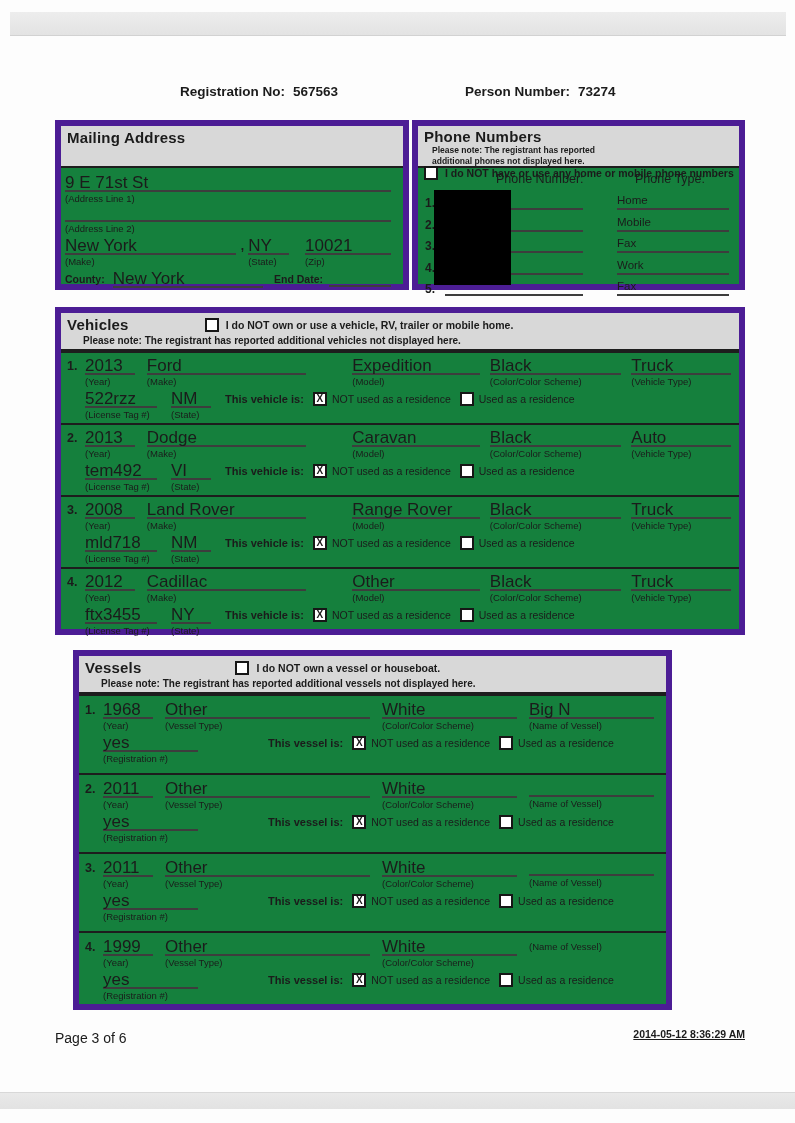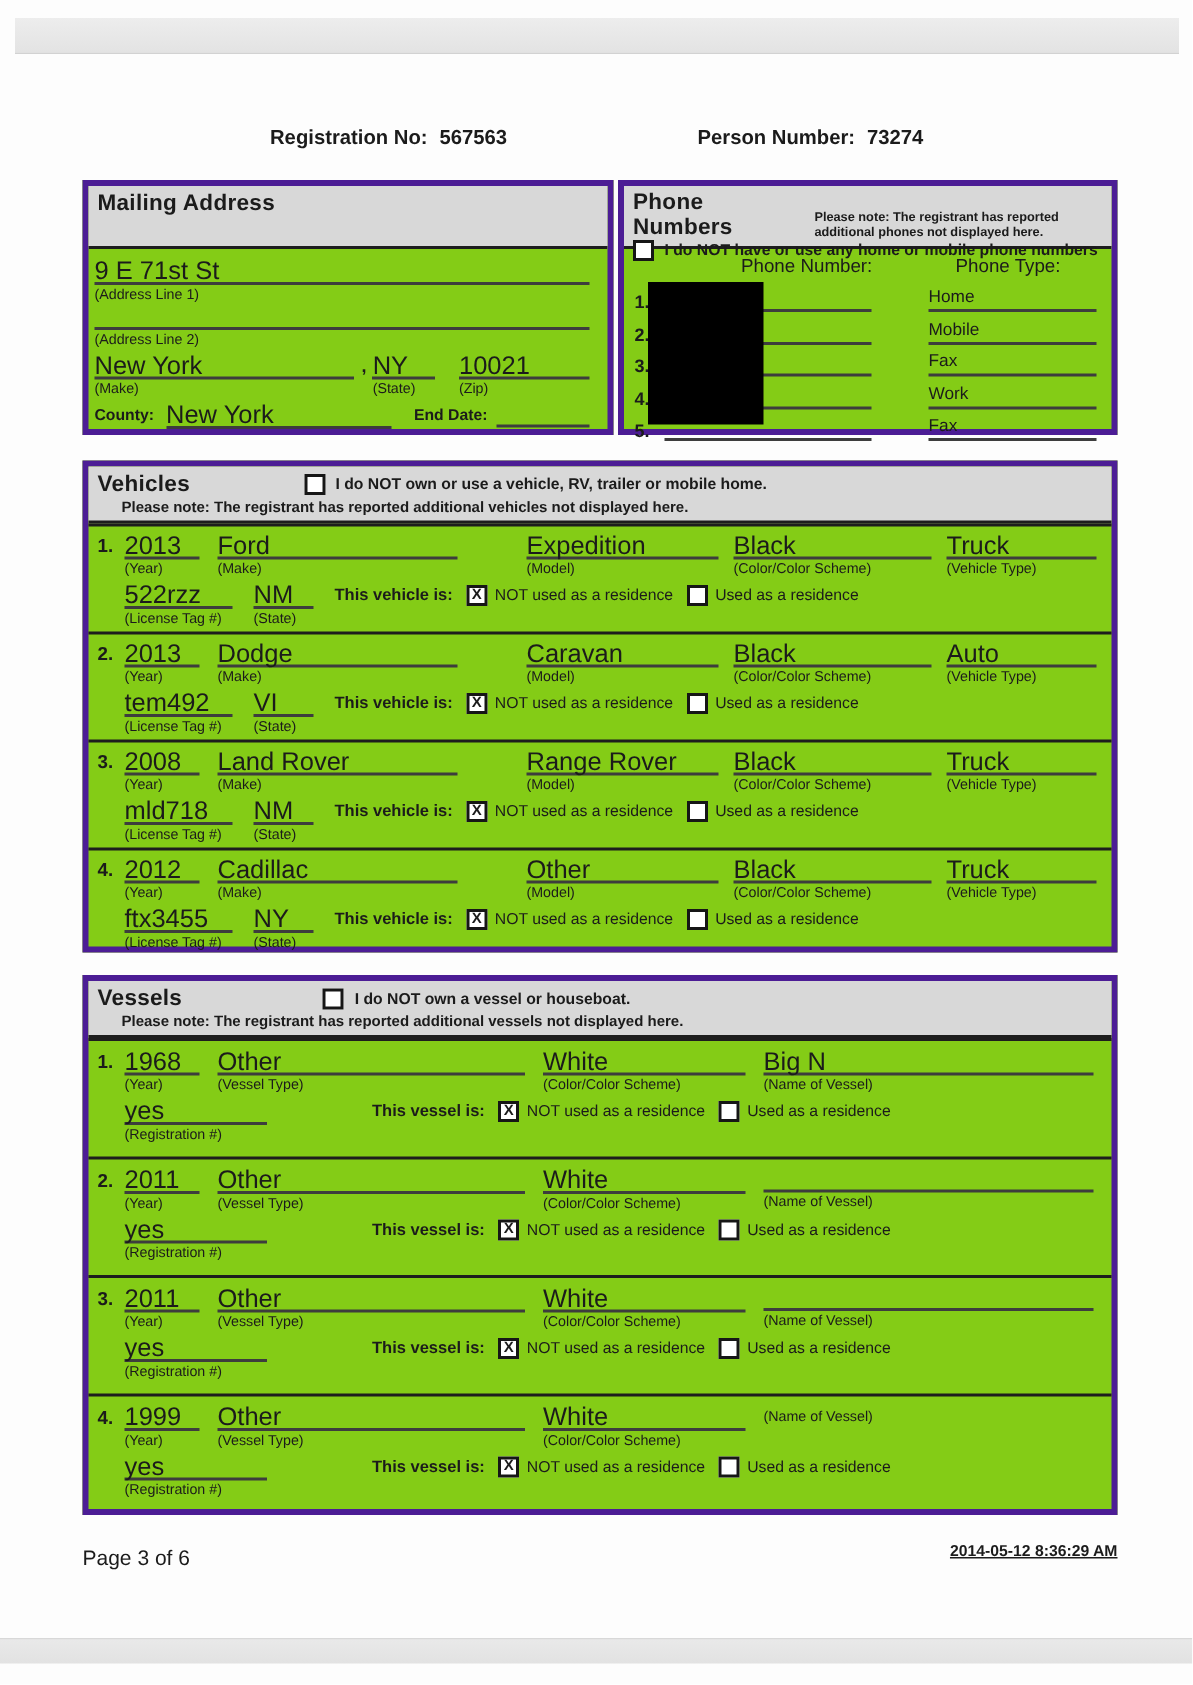--- a/index.html
+++ b/index.html
@@ -21,21 +21,21 @@
   }
 
   
   .doc-header { position:absolute; top:84px; left:0; width:100%; font-size:13.5px; font-weight:bold; }
   .doc-header .pair { position:absolute; white-space:nowrap; }
   .doc-header .reg { left:180px; }
   .doc-header .person { left:465px; }
   .doc-header .val { margin-left:8px; }
 
   
-  .box { position:absolute; border:4px solid #4c1d95; background:#84cc16; }
+  .box { position:absolute; border:6px solid #4c1d95; background:#15803d; }
   .box-header { background:#d8d8d8; border-bottom:2px solid #1d1d1d; padding:3px 8px 2px 6px; }
   .box-title { font-size:15px; font-weight:bold; letter-spacing:.2px; }
 
   
   .cb {
     width:14px; height:14px; border:2px solid #161616; background:#fff;
     display:inline-flex; align-items:center; justify-content:center; flex:none;
   }
   .cb .x { font-size:10px; font-weight:bold; line-height:1; }
   .cb-lab { font-weight:bold; font-size:10.5px; margin-left:7px; white-space:nowrap; }
@@ -62,37 +62,37 @@
   .f-zip { width:88px; margin-left:16px; }
   .m-line4 { display:flex; align-items:flex-start; margin-top:5px; }
   .inline-lab { font-size:10.5px; font-weight:bold; line-height:14px; white-space:nowrap; }
   .f-county { width:150px; margin-left:8px; }
   .f-enddate { width:62px; margin-left:6px; }
   .enddate-lab { margin-left:auto; }
 
   
   .phone { left:412px; top:120px; width:333px; height:170px; }
   .phone .box-header { height:42px; padding-top:2px; }
-  .phone-hline1 { display:flex; align-items:flex-end; }
+  .phone-hline1 { display:flex; align-items:flex-start;flex-direction:column; }
   .phone-note { font-size:8.5px; font-weight:bold; line-height:1.25; margin-left:8px; width:198px; }
   .phone .hdr-checks { margin-top:0; }
   .p-body { position:relative; padding-top:2px; }
   .p-cols { display:flex; font-size:12.5px; padding:2px 0 3px; }
   .p-col-num { margin-left:78px; }
   .p-col-type { margin-left:auto; margin-right:34px; }
   .p-row { display:flex; align-items:flex-end; height:21.4px; padding:0 10px 0 7px; }
   .p-num { font-weight:bold; font-size:12px; width:20px; flex:none; }
   .p-line { width:138px; border-bottom:2px solid #3d3d3d; height:15px; }
   .p-type { margin-left:auto; width:112px; font-size:11.5px; line-height:16px;
             border-bottom:2px solid #3d3d3d; }
   .redact { position:absolute; left:16px; top:22px; width:77px; height:95px; background:#000; }
 
   
   .vehicles { left:55px; top:307px; width:690px; height:328px; }
-  .vessels  { left:55px; top:650px; width:690px; height:360px; }
+  .vessels  { left:73px; top:650px; width:599px; height:360px; }
   .vv-header { padding:3px 8px 2px 6px; }
   .vv-hline1 { display:flex; align-items:center; }
   .vv-hline1 .chk { margin-left:76px;text-align:right; }
   .vessels .vv-hline1 .chk { margin-left:94px; }
   .vv-note { font-size:10px; font-weight:bold; margin:2px 0 1px 16px; }
 
   .v-row { height:72px; padding:6px 8px 0 6px; border-top:2px solid #1d1d1d; }
   .v-row:first-of-type, .s-row:first-of-type { border-top:none; }
   .s-row { height:79px; padding:7px 8px 0 6px; border-top:2px solid #1d1d1d; }
 

